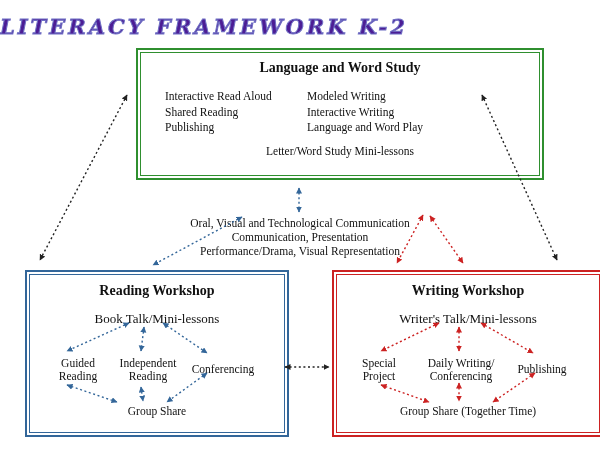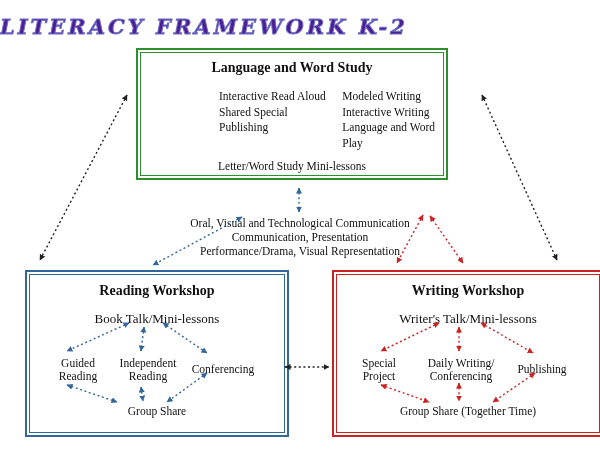--- a/index.html
+++ b/index.html
@@ -25,21 +25,21 @@
   .box-inner { width:100%; height:100%; border:1px solid; position:relative; }
   .box.green, .box.green .box-inner { border-color:#2f8f2f; }
   .box.blue,  .box.blue  .box-inner { border-color:#336699; }
   .box.red,   .box.red   .box-inner { border-color:#cc2222; }
 
   .box-title {
     width:100%; text-align:center; font-weight:bold; font-size:14px;
     margin-top:7px;
   }
 
-  .lws-cols { display:flex; margin-left:78px; margin-top:13px; font-size:11.5px; line-height:15.5px; }
+  .lws-cols { display:flex; margin-left:24px; margin-top:13px; font-size:11.5px; line-height:15.5px; }
   .lws-col.left { width:142px; }
   .lws-bottom { text-align:center; font-size:11.5px; margin-top:9px; }
 
   .comm {
     position:absolute; left:0; top:216px; width:600px;
     text-align:center; font-size:11.5px; line-height:14px;
   }
 
   .node {
     position:absolute; transform:translateX(-50%);
@@ -53,27 +53,27 @@
   svg.arrows { position:absolute; left:0; top:0; width:600px; height:456px; pointer-events:none; }
   svg.arrows line { fill:none; stroke-width:1.4; stroke-dasharray:2 2.6; }
 </style>
 </head>
 <body>
 
 <div class="canvas">
 
   <div class="main-title">LITERACY FRAMEWORK K-2</div>
 
-  <div class="box green" style="left:136px; top:48px; width:312px; height:132px;">
+  <div class="box green" style="left:136px; top:48px; width:408px; height:132px;">
     <div class="box-inner">
       <div class="box-title">Language and Word Study</div>
       <div class="lws-cols">
         <div class="lws-col left">
           <div>Interactive Read Aloud</div>
-          <div>Shared Special</div>
+          <div>Shared Reading</div>
           <div>Publishing</div>
         </div>
         <div class="lws-col right">
           <div>Modeled Writing</div>
           <div>Interactive Writing</div>
           <div>Language and Word Play</div>
         </div>
       </div>
       <div class="lws-bottom">Letter/Word Study Mini-lessons</div>
     </div>

